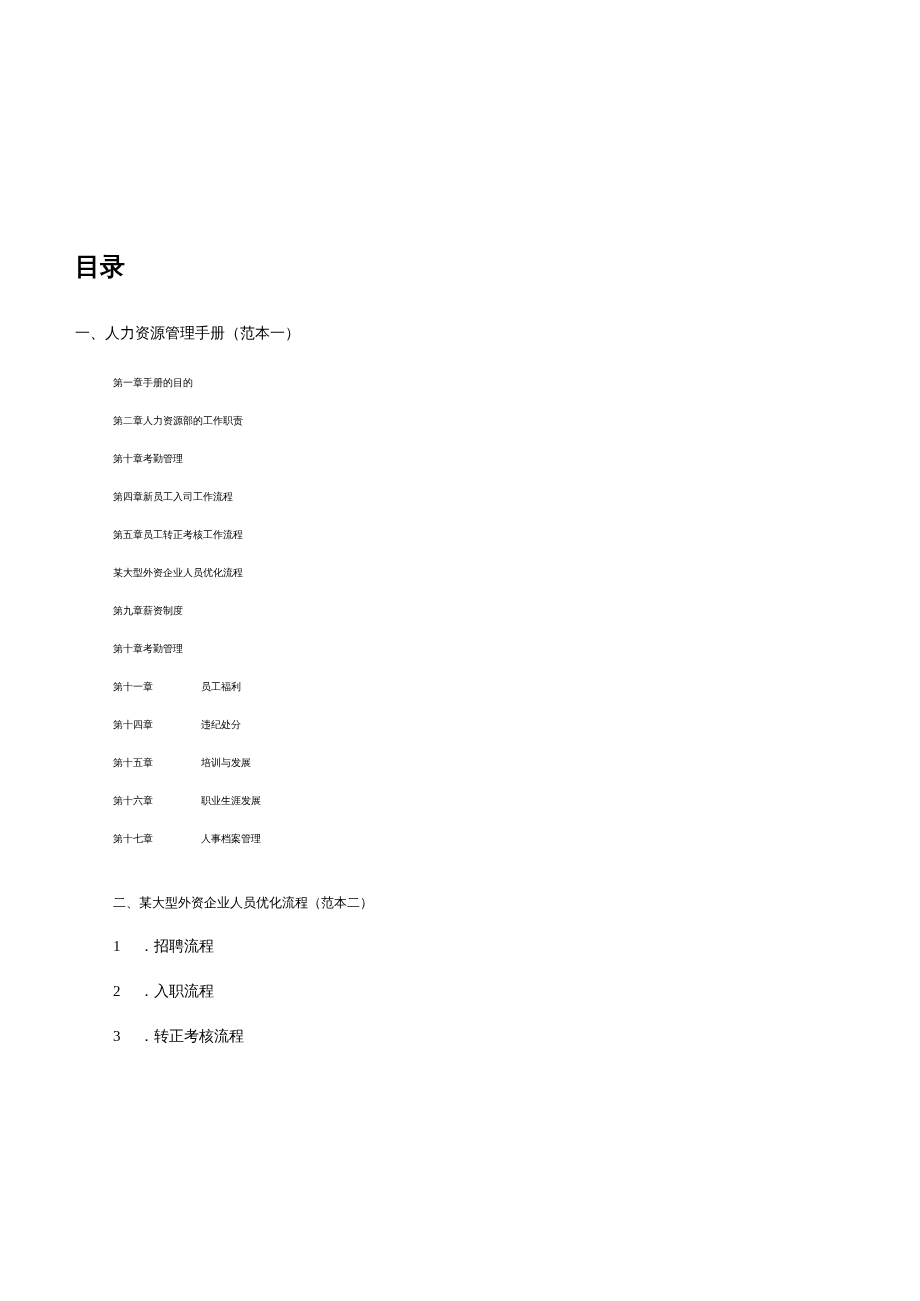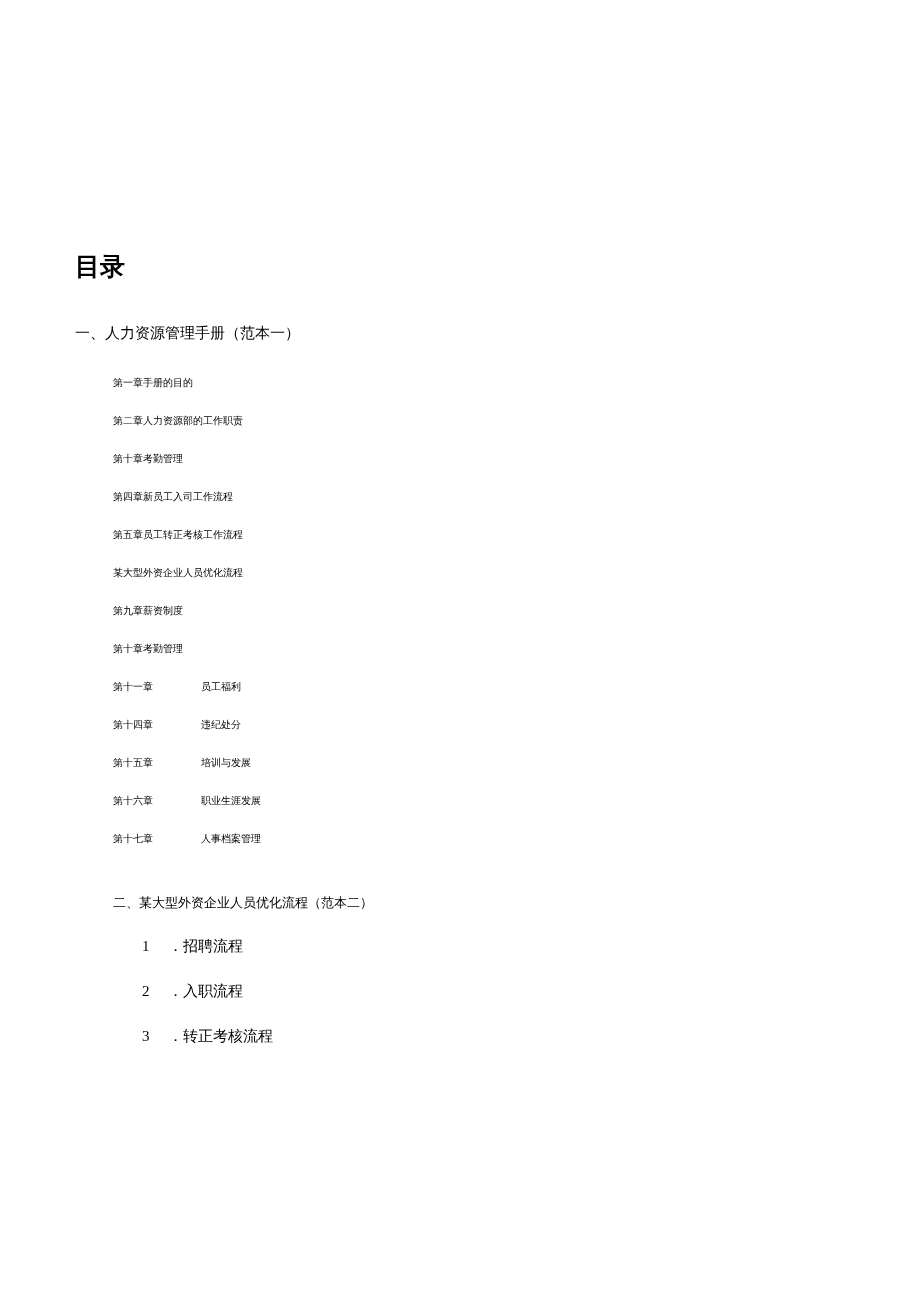--- a/index.html
+++ b/index.html
@@ -55,21 +55,20 @@
     }
     .section2-heading {
       font-size: 13px;
       margin-bottom: 24px;
       line-height: 1.4;
     }
     .numbered-item {
       font-size: 15px;
       margin-bottom: 24px;
       line-height: 1.4;
-      margin-left: 29px;
     }
     .num {
       display: inline-block;
       width: 26px;
     }
   </style>
 </head>
 <body>
 
 <div class="page">

